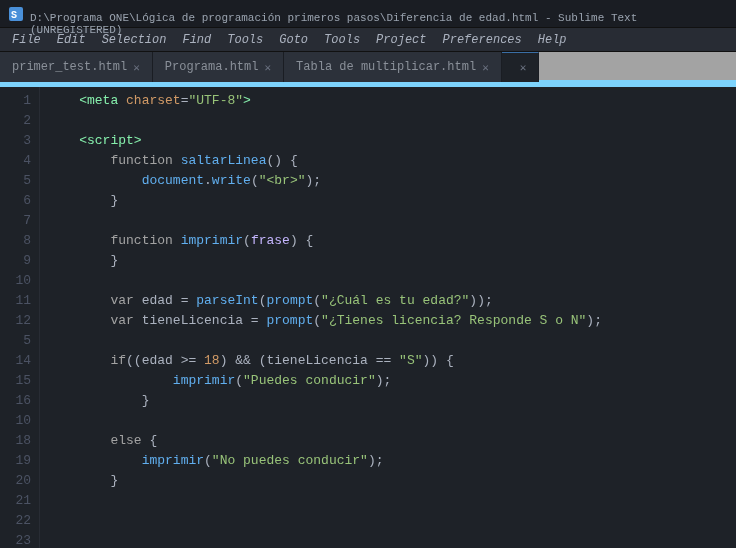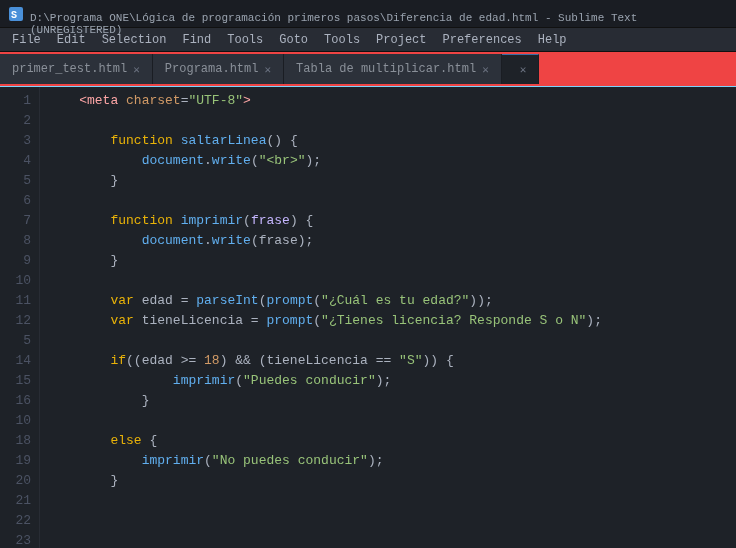--- a/index.html
+++ b/index.html
@@ -48,29 +48,30 @@
       padding: 0 4px;
       border-bottom: 1px solid #111;
       user-select: none;
     }
     .menu-item {
       color: #abb2bf;
       padding: 2px 8px;
       font-size: 12px;
       cursor: pointer;
       border-radius: 2px;
+      font-style: italic;
     }
 
     
     #tab-bar {
-      background: #ef4444;
+      background: #a3a3a3;
       height: 35px;
       display: flex;
-      align-items: center;
-      border-bottom: 1px solid #7dd3fc;
+      align-items: flex-start;
+      border-bottom: 7px solid #7dd3fc;
       user-select: none;
     }
     .tab {
       display: flex;
       align-items: center;
       height: 30px;
       padding: 0 12px;
       font-size: 12px;
       color: #8a9099;
       background: #2c313a;
@@ -124,22 +125,22 @@
       font-size: 13px;
       background: #1e2228;
     }
     .code-line {
       display: block;
       height: 20px;
       white-space: pre;
     }
 
     
-    .kw { color: #eab308; } 
-    .tag { color: #fca5a5; text-align: center; } 
+    .kw { color: #a3a3a3; } 
+    .tag { color: #86efac; text-align: center; } 
     .attr { color: #d19a66; } 
     .str { color: #98c379; } 
     .fn { color: #61afef; } 
     .param { color: #c4b5fd; } 
     .num { color: #d19a66; } 
     .plain { color: #abb2bf; }
     .method { color: #61afef; }
     @keyframes blink {
       50% { opacity: 0; }
     }
@@ -213,26 +214,26 @@
     <span class="line-num">20</span>
     <span class="line-num">21</span>
     <span class="line-num">22</span>
     <span class="line-num">23</span>
 
   </div>
 
   <div id="code-content">
     <span class="code-line">    <span class="tag">&lt;meta</span> <span class="attr">charset</span><span class="plain">=</span><span class="str">"UTF-8"</span><span class="tag">&gt;</span></span>
     <span class="code-line"></span>
+    <span class="code-line">    <span class="tag">&lt;script&gt;</span></span>
     <span class="code-line">        <span class="kw">function</span> <span class="fn">saltarLinea</span><span class="plain">() {</span></span>
     <span class="code-line">            <span class="method">document</span><span class="plain">.</span><span class="fn">write</span><span class="plain">(</span><span class="str">"&lt;br&gt;"</span><span class="plain">);</span></span>
     <span class="code-line">        <span class="plain">}</span></span>
     <span class="code-line"></span>
     <span class="code-line">        <span class="kw">function</span> <span class="fn">imprimir</span><span class="plain">(</span><span class="param">frase</span><span class="plain">) {</span></span>
-    <span class="code-line">            <span class="method">document</span><span class="plain">.</span><span class="fn">write</span><span class="plain">(frase);</span></span>
     <span class="code-line">        <span class="plain">}</span></span>
     <span class="code-line"></span>
     <span class="code-line">        <span class="kw">var</span> <span class="plain">edad = </span><span class="fn">parseInt</span><span class="plain">(</span><span class="fn">prompt</span><span class="plain">(</span><span class="str">"¿Cuál es tu edad?"</span><span class="plain">));</span></span>
     <span class="code-line">        <span class="kw">var</span> <span class="plain">tieneLicencia = </span><span class="fn">prompt</span><span class="plain">(</span><span class="str">"¿Tienes licencia? Responde S o N"</span><span class="plain">);</span></span>
     <span class="code-line"></span>
     <span class="code-line">        <span class="kw">if</span><span class="plain">((edad &gt;= </span><span class="num">18</span><span class="plain">) &amp;&amp; (tieneLicencia == </span><span class="str">"S"</span><span class="plain">)) {</span></span>
     <span class="code-line">                <span class="fn">imprimir</span><span class="plain">(</span><span class="str">"Puedes conducir"</span><span class="plain">);</span></span>
     <span class="code-line">            <span class="plain">}</span></span>
     <span class="code-line"></span>
     <span class="code-line">        <span class="kw">else</span> <span class="plain">{</span></span>

